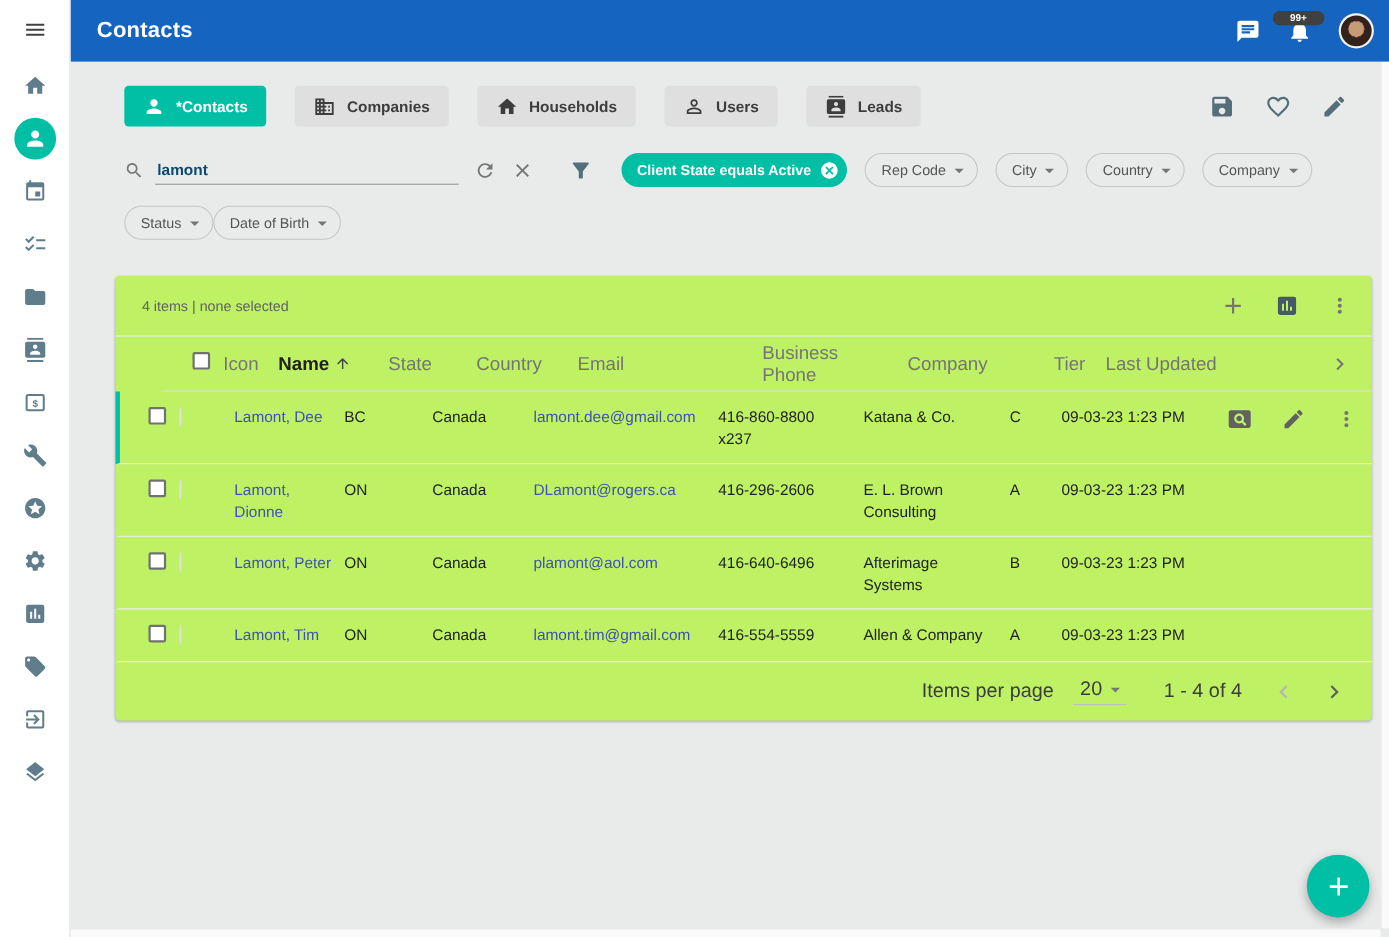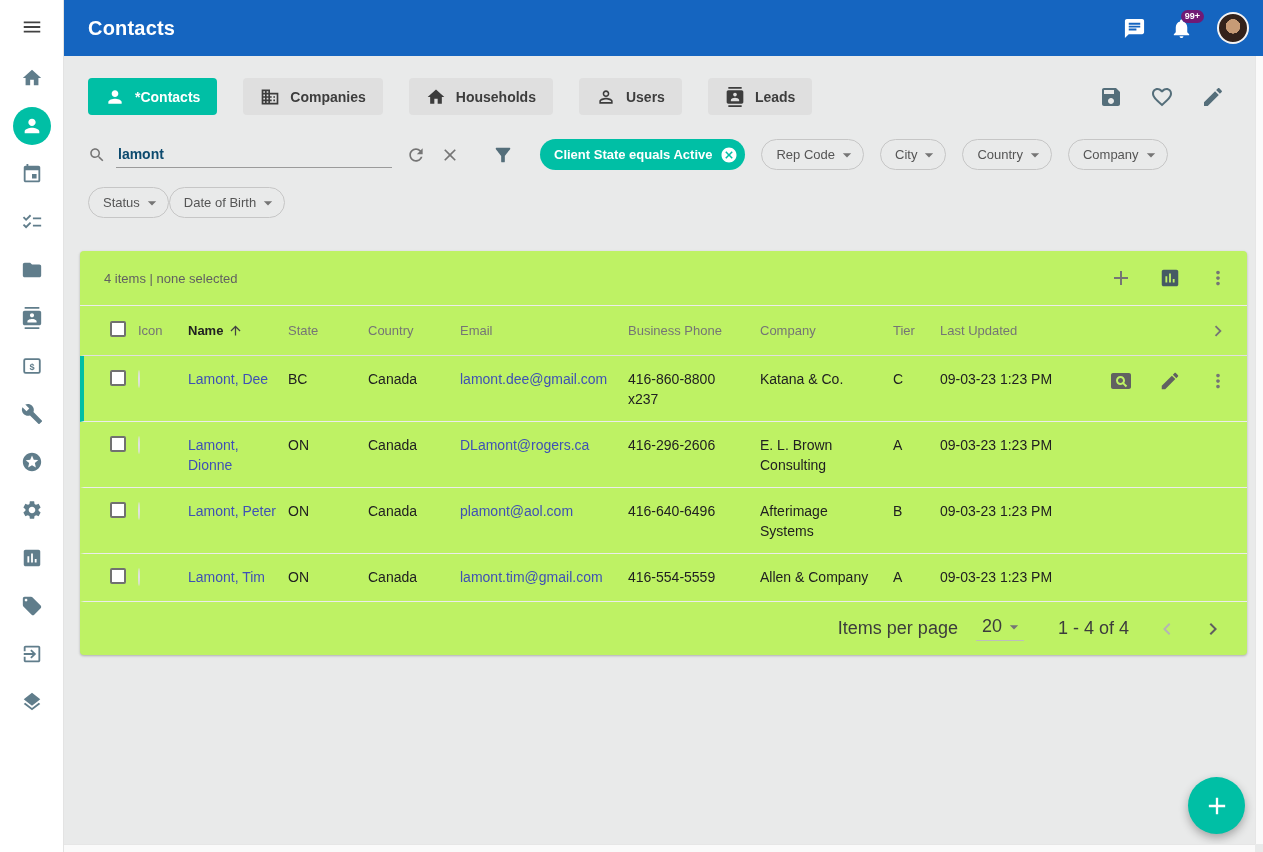--- a/index.html
+++ b/index.html
@@ -28,30 +28,30 @@
   
   .topbar {
     position:absolute; left:64px; right:0; top:0; height:56px;
     background:#1565c0; color:#fff; display:flex; align-items:center;
     padding:0 14px 0 24px; z-index:10;
   }
   .topbar h1 { font-size:20px; font-weight:700; margin:0; letter-spacing:.2px; }
   .topbar-actions { margin-left:auto; display:flex; align-items:center; gap:24px; }
   .bell-wrap { position:relative; }
   .badge {
-    position:absolute; top:-7px; right:-11px; background:#701a75; color:#fff;
-    font-size:9px; font-weight:700; border-radius:9px; padding:2px 4px; line-height:1;
+    position:absolute; top:-7px; right:-11px; background:#404040; color:#fff;
+    font-size:9px; font-weight:700; border-radius:9px; padding:2px 16px; line-height:1;
   }
   .avatar-user {
     width:32px; height:32px; border-radius:50%; border:2px solid rgba(255,255,255,.95);
     background:radial-gradient(circle at 50% 44%, #c79b76 0 34%, #33221b 35% 100%);
   }
 
   
-  .main { position:absolute; left:64px; right:0; top:56px; bottom:0; }
+  .main { position:absolute; left:64px; right:0; top:56px; bottom:0;padding-left:25px; }
 
   .tabs-row { padding:22px 24px 0 24px; display:flex; align-items:center; }
   .tabs { display:flex; gap:26px; }
   .tab {
     display:inline-flex; align-items:center; gap:10px; height:37px; padding:0 17px;
     border-radius:4px; background:#dfdfdf; color:#3d3d3d; font-size:14px; font-weight:700;
   }
   .tab.active { background:#00bfa5; color:#fff; }
   .page-actions { margin-left:auto; display:flex; gap:27px; color:#546e7a; padding-right:14px; }
 
@@ -80,22 +80,23 @@
   }
   .card-toolbar {
     height:55px; display:flex; align-items:center; padding:0 18px 0 24px;
     border-bottom:1px solid #ececec; font-size:13px; color:#616161;
   }
   .toolbar-icons { margin-left:auto; display:flex; align-items:center; gap:26px; color:#757575; }
   .toolbar-icons .chart { color:#455a64; }
 
   .trow { display:flex; border-left:4px solid transparent; }
   .thead {
-    height:50px; align-items:center; color:#757575; font-size:13px;
+    height:50px; align-items:center; color:#757575; font-size:17px;
     border-bottom:1px solid #e0e0e0;
+    margin-left:40px;
   }
   .cell { padding-right:12px; }
   .c-check { flex:0 0 46px; padding-left:26px; }
   .c-icon { flex:0 0 50px; }
   .c-name { flex:0 0 100px; }
   .c-state { flex:0 0 80px; }
   .c-country { flex:0 0 92px; }
   .c-email { flex:0 0 168px; }
   .c-phone { flex:0 0 132px; }
   .c-company { flex:0 0 133px; }

